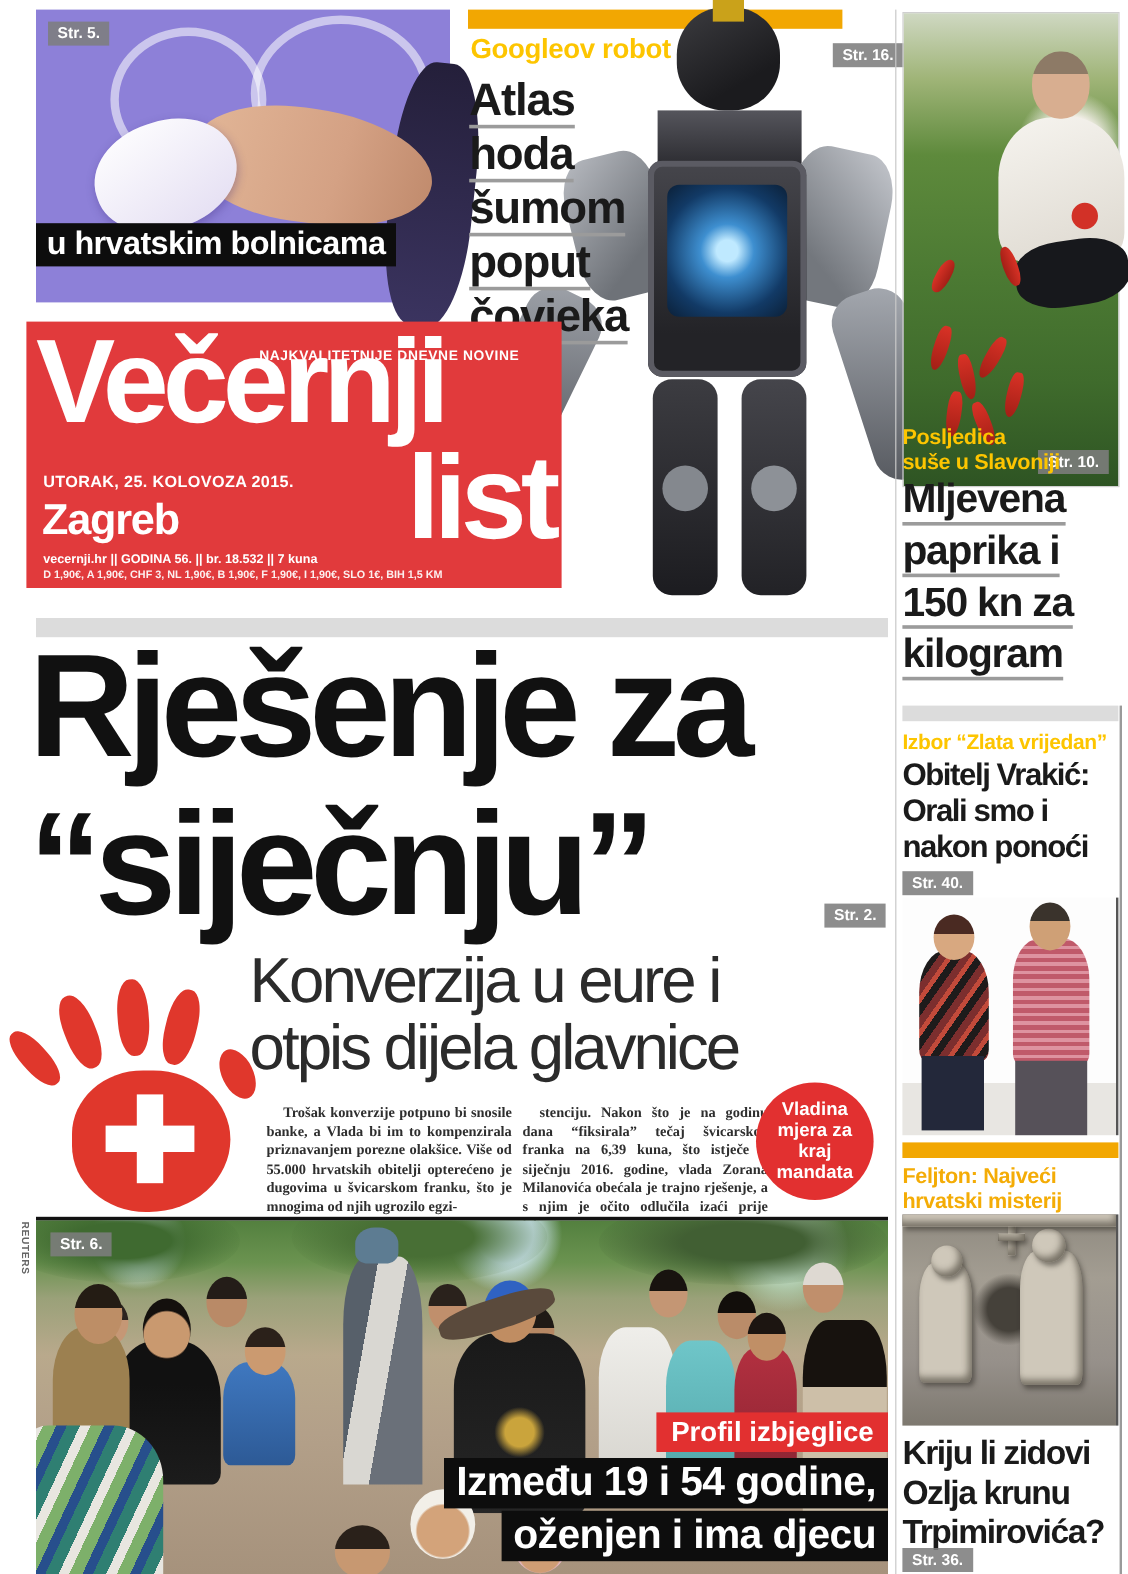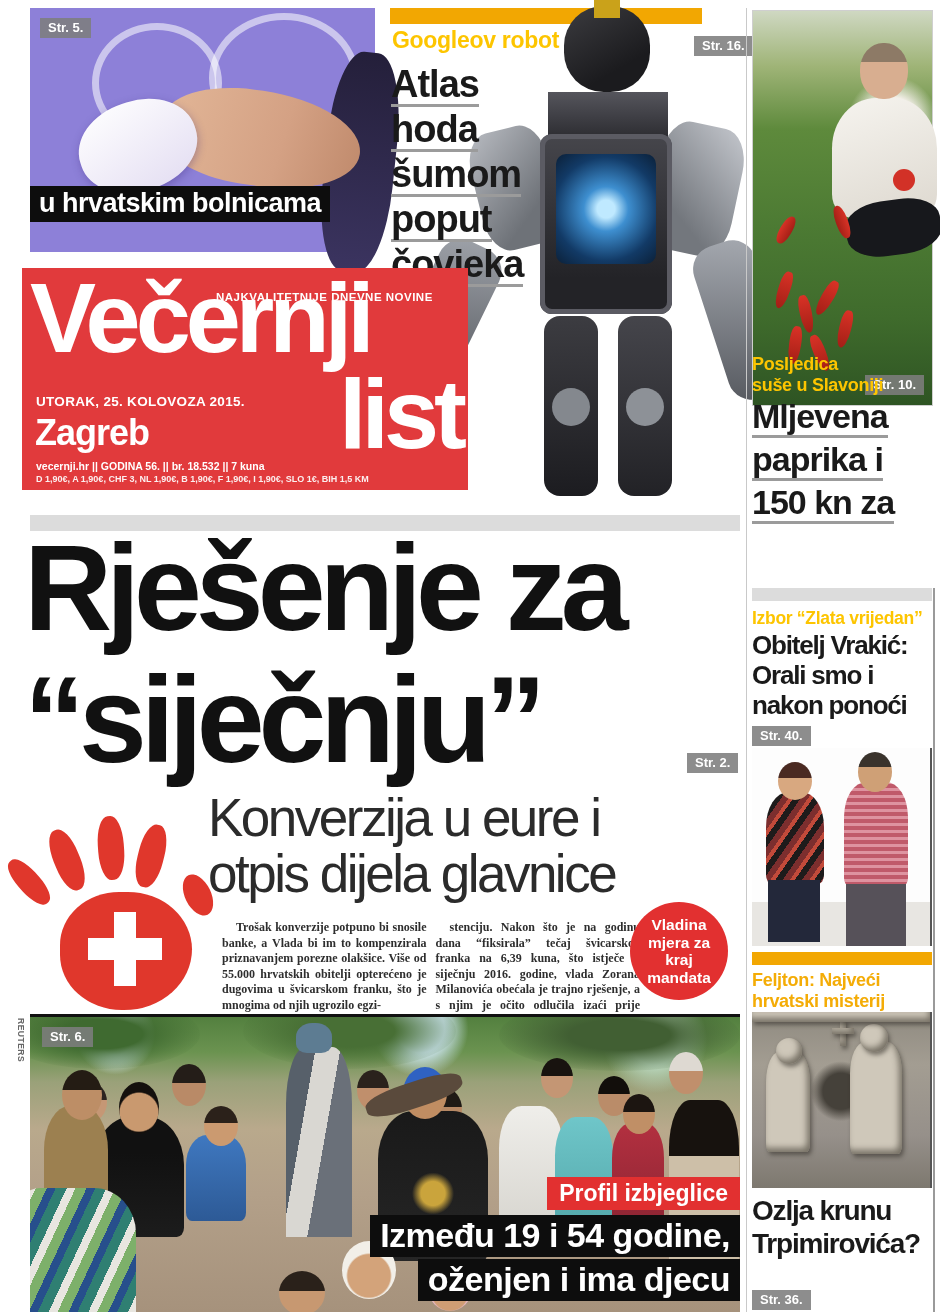--- a/index.html
+++ b/index.html
@@ -199,20 +199,21 @@
     <span class="badge" style="position:absolute;right:8px;bottom:10px;">Str. 10.</span>
   </div>
   <div class="abs pepper-kicker kicker">
     <div>Posljedica</div>
     <div>suše u Slavoniji</div>
   </div>
   <div class="abs pepper-hl">
     <span class="uline">Mljevena</span>
     <span class="uline">paprika i</span>
     <span class="uline">150 kn za</span>
+    <span class="uline">kilogram</span>
   </div>
 
   <div class="abs masthead">
     <div class="mh-tagline">NAJKVALITETNIJE DNEVNE NOVINE</div>
     <div class="mh-logo1">Večernji</div>
     <div class="mh-logo2">list</div>
     <div class="mh-date">UTORAK, 25. KOLOVOZA 2015.</div>
     <div class="mh-city">Zagreb</div>
     <div class="mh-info1">vecernji.hr || GODINA 56. || br. 18.532 || 7 kuna</div>
     <div class="mh-info2">D 1,90€, A 1,90€, CHF 3, NL 1,90€, B 1,90€, F 1,90€, I 1,90€, SLO 1€, BIH 1,5 KM</div>
@@ -331,18 +332,19 @@
     <div class="carved" style="left:14px;top:40px;width:44px;height:100px;border-radius:30% 30% 8% 8%;"></div>
     <div class="carved" style="left:24px;top:26px;width:26px;height:26px;border-radius:50%;"></div>
     <div class="carved" style="left:98px;top:30px;width:52px;height:112px;border-radius:28% 28% 8% 8%;"></div>
     <div class="carved" style="left:108px;top:12px;width:28px;height:28px;border-radius:50%;"></div>
     <div class="carved" style="left:88px;top:8px;width:6px;height:26px;"></div>
     <div class="carved" style="left:80px;top:16px;width:22px;height:6px;"></div>
     <div class="carved" style="left:0px;top:0px;width:180px;height:10px;"></div>
   </div>
 
   <div class="abs feljton-hl">
+    <div>Kriju li zidovi</div>
     <div>Ozlja krunu</div>
     <div>Trpimirovića?</div>
   </div>
   <span class="badge abs feljton-ref">Str. 36.</span>
 
 </div>
 
 </body></html>

